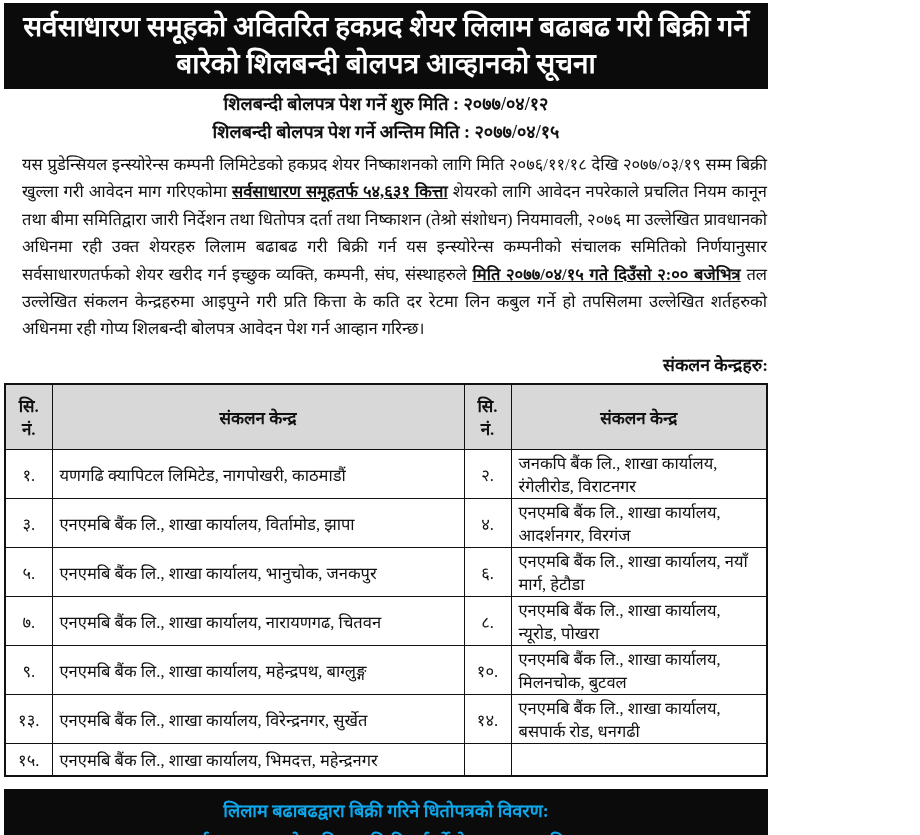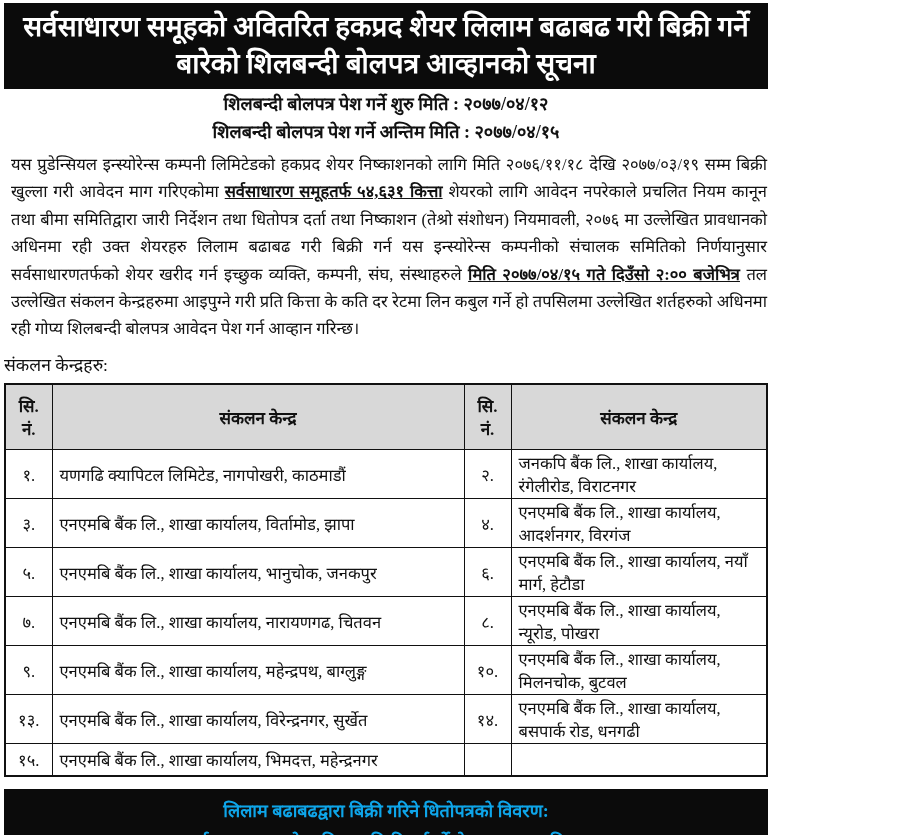--- a/index.html
+++ b/index.html
@@ -26,26 +26,26 @@
     text-align: center;
     font-weight: bold;
     font-size: 18px;
     line-height: 28px;
     margin-top: 1px;
   }
   .para {
     font-size: 16.5px;
     line-height: 27.4px;
     text-align: justify;
-    margin: 5px 1px 0 7px;
+    margin: 5px 1px 0 18px;
   }
   .bold-u { font-weight: bold; text-decoration: underline; }
   .table-heading {
-    text-align: left;
-    font-weight: normal;
+    text-align: right;
+    font-weight: bold;
     font-size: 17.5px;
     margin: 9px 0 7px 0;
   }
   table.centers {
     width: 100%;
     border-collapse: collapse;
     border: 2px solid #111111;
   }
   table.centers th, table.centers td {
     border: 1.6px solid #111111;

